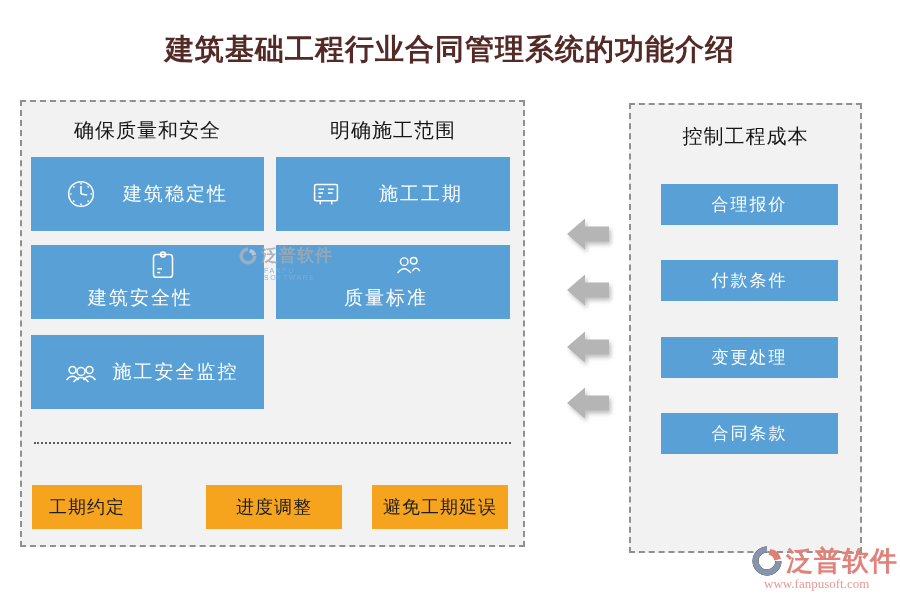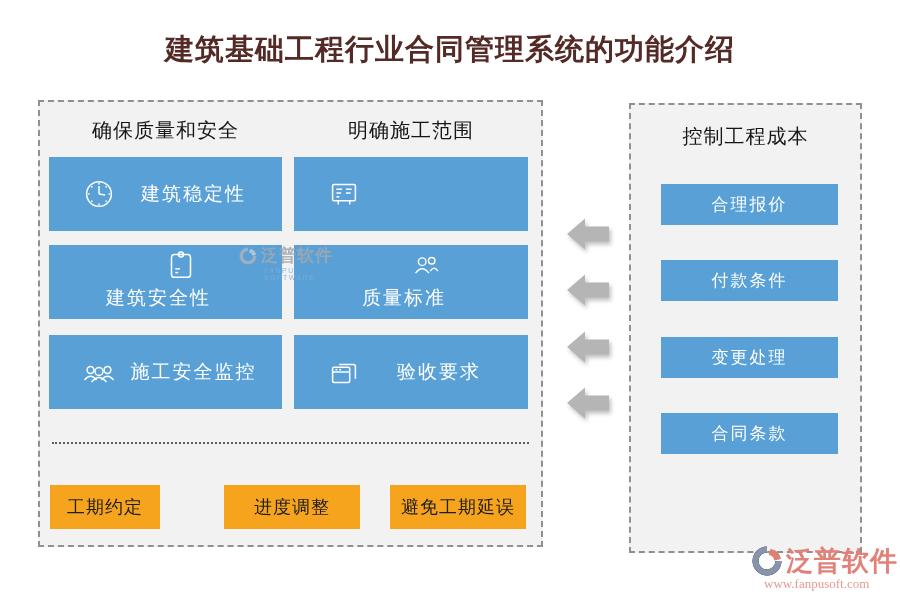--- a/index.html
+++ b/index.html
@@ -12,21 +12,21 @@
   .title {
     position: absolute; top: 30px; left: 0; width: 100%;
     text-align: center; font-size: 29px; font-weight: bold;
     color: #532a26; letter-spacing: 1px;
     font-family: "Liberation Serif", "DejaVu Serif", serif;
   }
   .panel {
     position: absolute; background: #f2f2f2;
     border: 2px dashed #909090;
   }
-  .panel.left  { left: 38px;  top: 100px; width: 505px; height: 447px; }
+  .panel.left  { left: 20px;  top: 100px; width: 505px; height: 447px; }
   .panel.right { left: 629px; top: 103px; width: 233px; height: 450px; }
   .col-header, .section-header {
     position: absolute; text-align: center;
     font-size: 20px; color: #161616; letter-spacing: 1px;
     font-family: "Liberation Serif", "DejaVu Serif", serif;
   }
   .hdr-left  { left: 9px;  width: 233px; top: 15px; }
   .hdr-right { left: 254px; width: 234px; top: 15px; text-align: center; }
   .fbtn {
     position: absolute; width: 233px; height: 74px;
@@ -151,43 +151,32 @@
           <rect x="8" y="10" width="24" height="17" rx="1.5"></rect>
           <line x1="12" y1="15" x2="18" y2="15"></line>
             <line x1="22" y1="15" x2="28" y2="15"></line>
           <line x1="12" y1="19" x2="17" y2="19"></line>
             <line x1="22" y1="19" x2="27" y2="19"></line>
           <line x1="12" y1="23" x2="15" y2="23"></line>
           <line x1="14" y1="27" x2="14" y2="31"></line>
             <line x1="26" y1="27" x2="26" y2="31"></line>
         </svg>
       </span>
+      <span class="lbl">施工工期</span>
     </div>
     <div class="fbtn c1 r1">
       <span class="icon">
         <svg width="38" height="38" viewBox="0 0 40 40" fill="none" stroke="#ffffff" stroke-width="1.5">
           <circle cx="16" cy="16.5" r="4"></circle>
           <path d="M9,28.5 q7,-9 14,0"></path>
           <circle cx="26" cy="15.5" r="3.4"></circle>
           <path d="M24.5,26.5 q4,-6.5 8,0"></path>
         </svg>
       </span>
       <span class="lbl">质量标准</span>
-    </div>
-    <div class="fbtn c1 r2">
-      <span class="icon">
-        <svg width="38" height="38" viewBox="0 0 40 40" fill="none" stroke="#ffffff" stroke-width="1.6">
-          <path d="M15,12 h15 a2,2 0 0 1 2,2 v13"></path>
-          <rect x="8" y="15" width="18" height="16" rx="1.5"></rect>
-          <line x1="8" y1="20" x2="26" y2="20"></line>
-          <line x1="11" y1="17.5" x2="13" y2="17.5"></line>
-          <line x1="15" y1="17.5" x2="17" y2="17.5"></line>
-        </svg>
-      </span>
-      <span class="lbl">验收要求</span>
     </div>
 
     <div class="divider"></div>
 
     <div class="obtn ob0">工期约定</div>
     <div class="obtn ob1">进度调整</div>
     <div class="obtn ob2">避免工期延误</div>
   </div>
 
   <div class="arrow a0">

